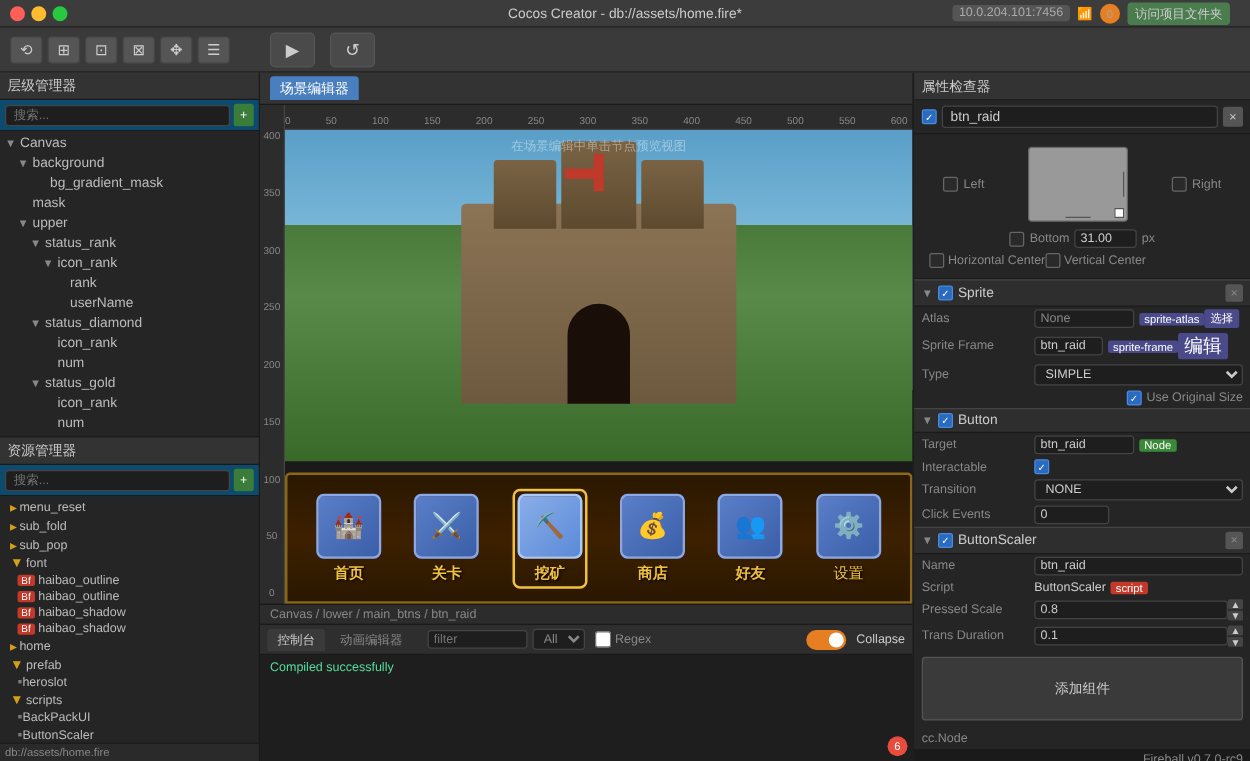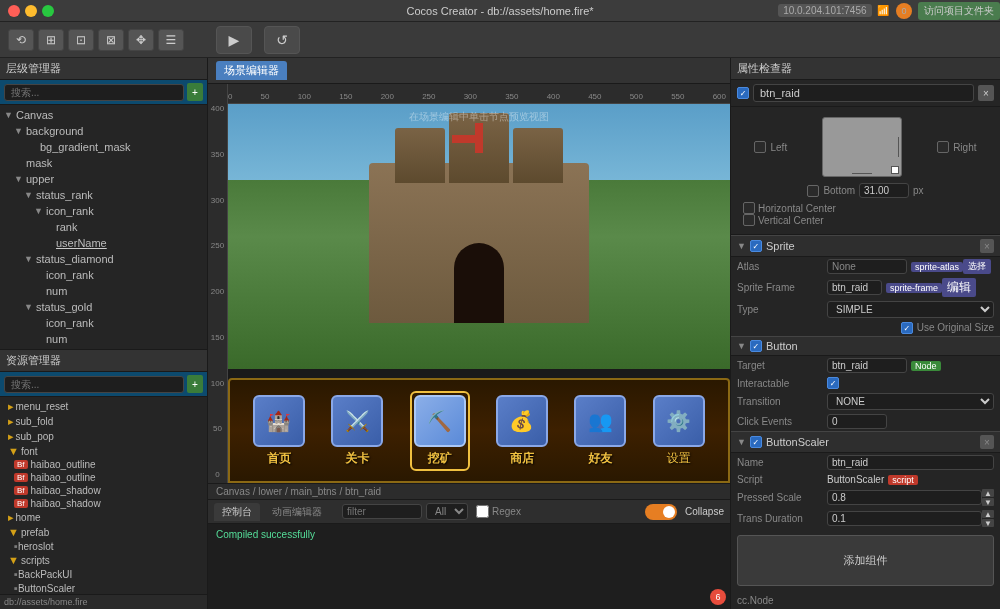--- a/index.html
+++ b/index.html
@@ -6,21 +6,21 @@
     body { font-family: -apple-system, BlinkMacSystemFont, 'Segoe UI', sans-serif; font-size: 11px; background: #2a2a2a; color: #ccc; overflow: hidden; width: 1000px; height: 609px; }
     
     
     .titlebar { height: 22px; background: #3c3c3c; display: flex; align-items: center; justify-content: center; position: relative; border-bottom: 1px solid #222; }
     .titlebar-title { font-size: 11px; color: #ccc; }
     .traffic-lights { position: absolute; left: 8px; display: flex; gap: 5px; }
     .traffic-light { width: 12px; height: 12px; border-radius: 50%; }
     .tl-red { background: #ff5f57; }
     .tl-yellow { background: #febc2e; }
     .tl-green { background: #28c840; }
-    .titlebar-right { position: absolute; right: 0; display: flex; align-items: center; gap: 6px; font-size: 10px; color: #aaa; justify-content: flex-end; }
+    .titlebar-right { position: absolute; right: 16px; display: flex; align-items: center; gap: 6px; font-size: 10px; color: #aaa; justify-content: flex-end; }
     .ip-badge { background: #555; border-radius: 3px; padding: 1px 5px; font-size: 10px; }
     .visit-btn { background: #4a7c4e; border-radius: 3px; padding: 2px 6px; font-size: 10px; color: #ccc; }
     
     
     .toolbar { height: 36px; background: #3a3a3a; display: flex; align-items: center; padding: 0 8px; border-bottom: 1px solid #222; gap: 4px; }
     .toolbar-btn { width: 26px; height: 22px; background: #555; border-radius: 3px; display: flex; align-items: center; justify-content: center; cursor: pointer; font-size: 12px; color: #ccc; border: 1px solid #444; }
     .toolbar-play { width: 36px; height: 28px; background: #4a4a4a; border-radius: 4px; display: flex; align-items: center; justify-content: center; cursor: pointer; margin: 0 4px; border: 1px solid #555; }
     .toolbar-spacer { width: 20px; }
     
     
@@ -92,21 +92,21 @@
     .section-close { width: 14px; height: 14px; background: #555; border-radius: 2px; display: flex; align-items: center; justify-content: center; font-size: 10px; cursor: pointer; color: #888; }
     
     .comp-prop-row { display: flex; align-items: center; padding: 2px 6px; }
     .comp-label { width: 90px; font-size: 10px; color: #888; flex-shrink: 0; }
     .comp-input { background: #1e1e1e; border: 1px solid #444; border-radius: 3px; padding: 1px 4px; color: #ccc; font-size: 10px; flex: 1; outline: none; }
     .comp-select { background: #1e1e1e; border: 1px solid #444; border-radius: 3px; padding: 1px 4px; color: #ccc; font-size: 10px; flex: 1; outline: none; }
     .node-badge { background: #3a8a3a; color: #fff; font-size: 9px; padding: 0 4px; border-radius: 2px; margin-left: 4px; }
     .script-badge { background: #c0392b; color: #fff; font-size: 9px; padding: 0 4px; border-radius: 2px; margin-left: 4px; cursor: pointer; }
     .sprite-atlas-btn { background: #4a4a8a; color: #fff; font-size: 9px; padding: 0 4px; border-radius: 2px; margin-left: 4px; cursor: pointer; }
     .select-btn { background: #4a4a8a; color: #fff; font-size: 9px; padding: 1px 5px; border-radius: 2px; cursor: pointer; }
-    .edit-btn { background: #4a4a8a; color: #fff; font-size: 12px; padding: 1px 5px; border-radius: 2px; cursor: pointer; }
+    .edit-btn { background: #4a4a8a; color: #fff; font-size: 15px; padding: 1px 5px; border-radius: 2px; cursor: pointer; }
     .none-input { background: #1e1e1e; border: 1px solid #444; border-radius: 3px; padding: 1px 4px; color: #888; font-size: 10px; width: 80px; }
     .use-original-row { display: flex; align-items: flex-start; justify-content: flex-end; padding: 2px 6px; gap: 4px; }
     
     .add-comp-btn { margin: 6px; background: #3a3a3a; border: 1px solid #555; border-radius: 3px; padding: 17px; text-align: center; cursor: pointer; color: #ccc; font-size: 11px; }
     
     .cc-node-label { padding: 3px 6px; font-size: 10px; color: #888; }
     
     .version-bar { background: #1a1a1a; padding: 2px 6px; font-size: 10px; color: #888; text-align: right; border-top: 1px solid #1a1a1a; }
     
     
@@ -207,21 +207,21 @@
           <span class="tree-label">icon_rank</span>
         </div>
       </div>
       <div class="tree-item">
         <div class="tree-row" style="padding-left:44px;">
           <span class="tree-arrow"> </span>
           <span class="tree-label">rank</span>
         </div>
       </div>
       <div class="tree-item">
-        <div class="tree-row" style="padding-left:44px;text-decoration:underline;">
+        <div class="tree-row" style="padding-left:44px;">
           <span class="tree-arrow"> </span>
           <span class="tree-label">userName</span>
         </div>
       </div>
       <div class="tree-item">
         <div class="tree-row" style="padding-left:24px;">
           <span class="tree-arrow">▼</span>
           <span class="tree-label">status_diamond</span>
         </div>
       </div>
@@ -488,21 +488,21 @@
         </div>
       </div>
 
       <div style="display:flex;align-items:center;justify-content:center;gap:4px;padding:2px 0;">
         <div class="checkbox-custom"></div>
         <span style="font-size:10px;color:#888;">Bottom</span>
         <input style="background: rgb(30, 30, 30); border: 1px solid rgb(68, 68, 68); border-radius: 3px; padding: 1px 4px; color: rgb(204, 204, 204); font-size: 10px; width: 50px; outline: none;" type="text" value="31.00">
         <span style="font-size:10px;color:#888;">px</span>
       </div>
 
-      <div style="display:flex;justify-content:flex-start;padding:2px 6px;flex-direction:column;">
+      <div style="display:flex;justify-content:flex-start;padding:2px 6px;">
         <div style="display:flex;align-items:center;gap:3px;">
           <div class="checkbox-custom"></div>
           <span style="font-size:10px;color:#888;">Horizontal Center</span>
         </div>
         <div style="display:flex;align-items:center;gap:3px;">
           <div class="checkbox-custom"></div>
           <span style="font-size:10px;color:#888;">Vertical Center</span>
         </div>
       </div>
     </div>

